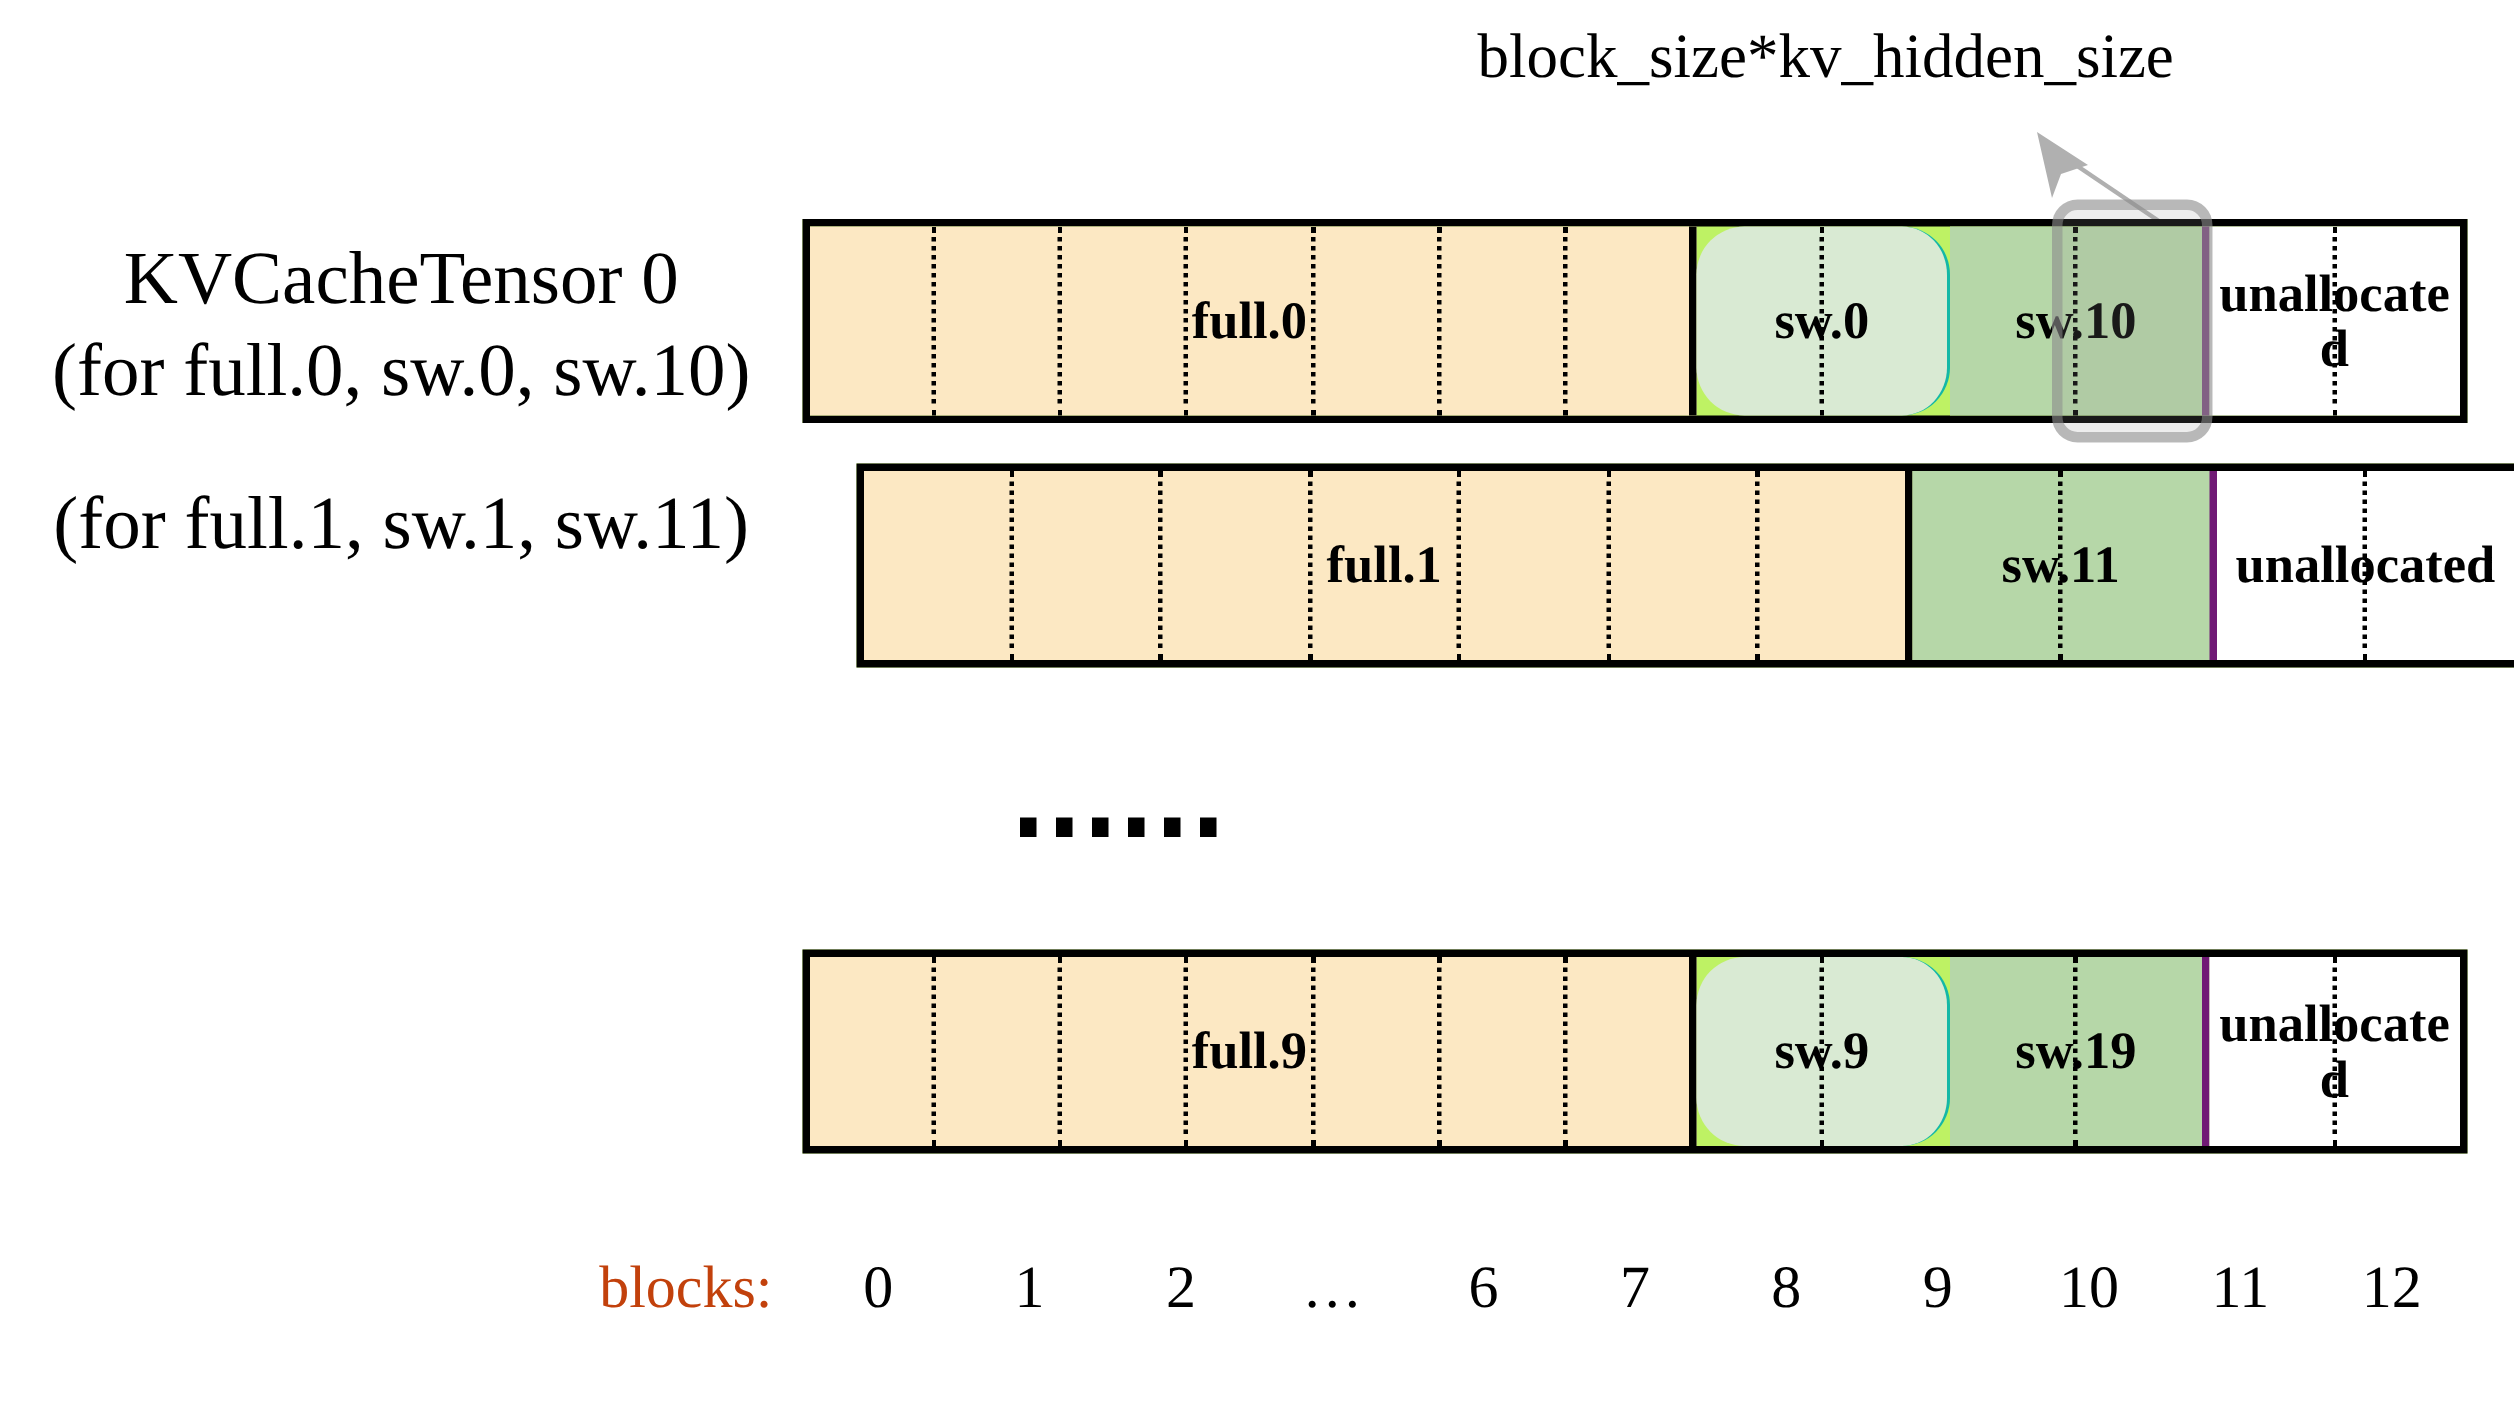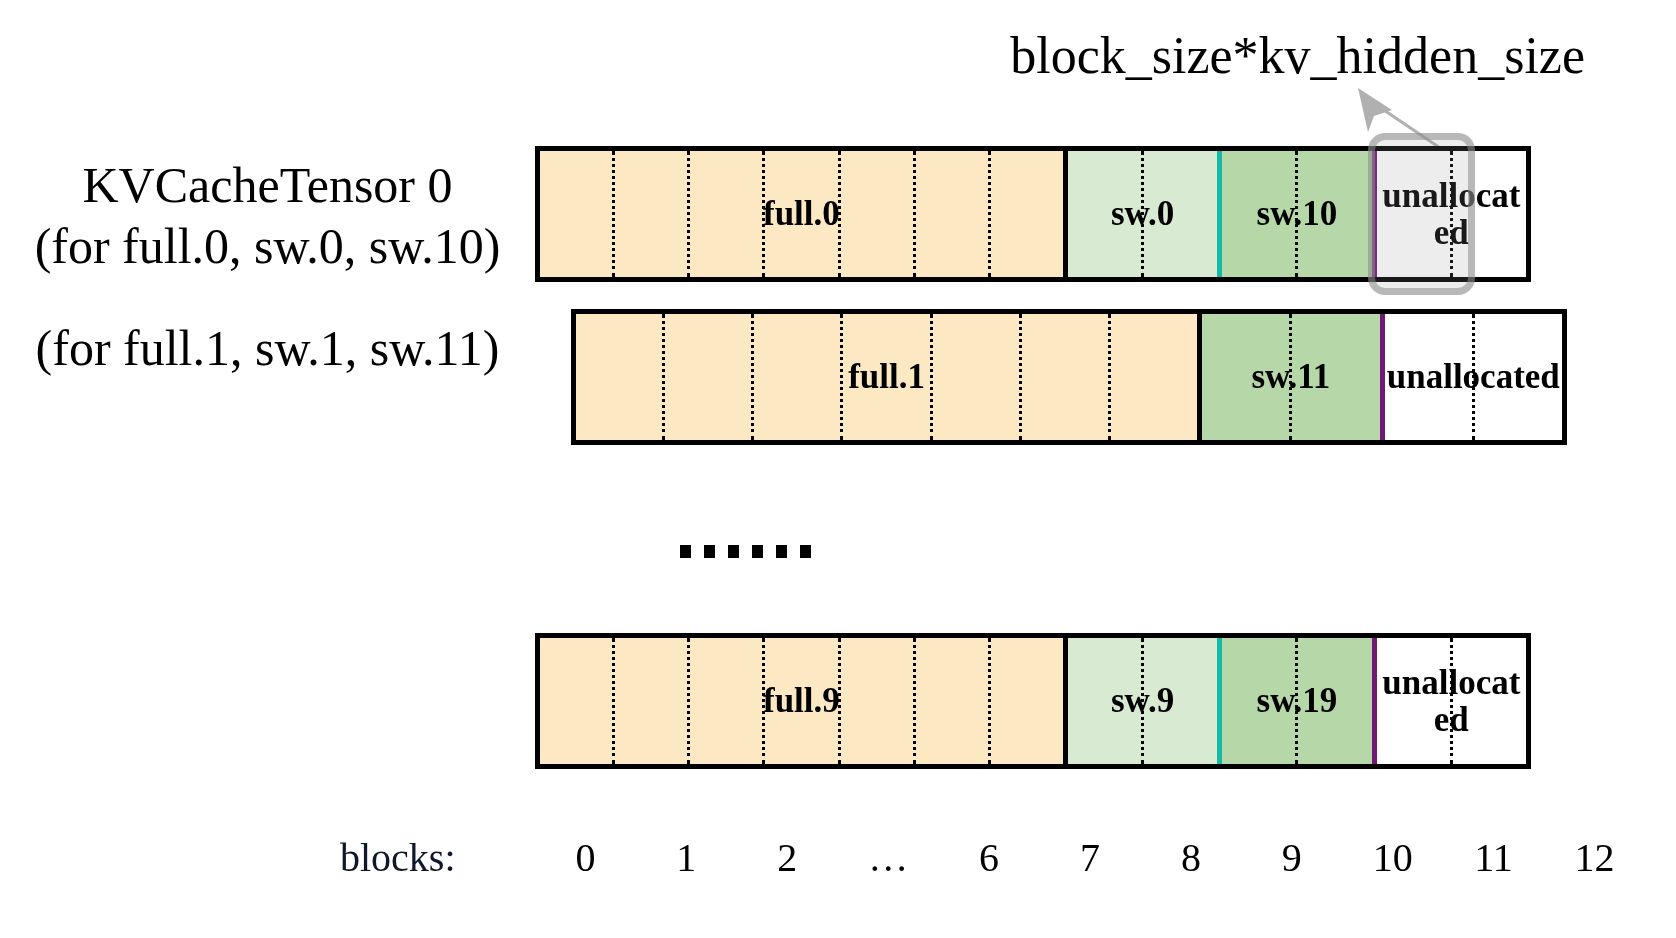--- a/index.html
+++ b/index.html
@@ -19,43 +19,43 @@
     position: absolute;
     left: 0; top: 0;
     width: 1676px;
     height: 938px;
   }
 
   
   .callout-label {
     position: absolute;
     left: 985px;
-    top: 26px;
+    top: 14px;
     width: 600px;
-    font-size: 52px;
+    font-size: 42px;
     line-height: 1.15;
     color: #000000;
     white-space: nowrap;
-    text-align: right;
+    text-align: left;
   }
 
   .callout-arrow {
     position: absolute;
     left: 1330px;
     top: 70px;
     width: 140px;
     height: 90px;
     pointer-events: none;
   }
 
   
   .row {
     position: absolute;
     left: 535px;
-    width: 996px;
+    width: 1110px;
     height: 136px;
     display: flex;
     box-sizing: border-box;
     border: 5px solid #000000;
     background: #bef264;
   }
   .row-0 { top: 146px; }
   .row-1 { top: 309px; margin-left: 36px; }
   .row-2 { top: 633px; }
 
@@ -64,21 +64,21 @@
     box-sizing: border-box;
     display: flex;
     align-items: center;
     justify-content: center;
     font-weight: bold;
     font-size: 35px;
     color: #000000;
     overflow: hidden;
   }
   .seg-full  { flex: 7 0 0; background: #fce8c3; border-right: 5px solid #000; }
-  .seg-sw    { flex: 2 0 0; background: #d9ead3; border-right: 5px solid #14b8a6; }
+  .seg-sw    { flex: 2 0 0; background: #d9ead3; border-right: 2px solid #14b8a6; border-radius: 32px; }
   .seg-sw2   { flex: 2 0 0; background: #b6d7a8; border-right: 5px solid #701a75; }
   .seg-unall { flex: 2 0 0; background: #ffffff; }
 
   .seg-label {
     position: relative;
     z-index: 3;
     text-align: center;
     line-height: 1.06;
     pointer-events: none;
   }
@@ -143,23 +143,23 @@
     left: 0;
     top: 834px;
     width: 1676px;
     height: 60px;
   }
   .axis-title {
     position: absolute;
     left: 340px;
     top: 0;
     width: 175px;
-    text-align: left;
+    text-align: right;
     font-size: 40px;
-    color: #0f172a;
+    color: #c2410c;
   }
   .axis-ticks {
     position: absolute;
     left: 535px;
     top: 0;
     width: 1110px;
     height: 60px;
     display: flex;
   }
   .axis-ticks > span {

